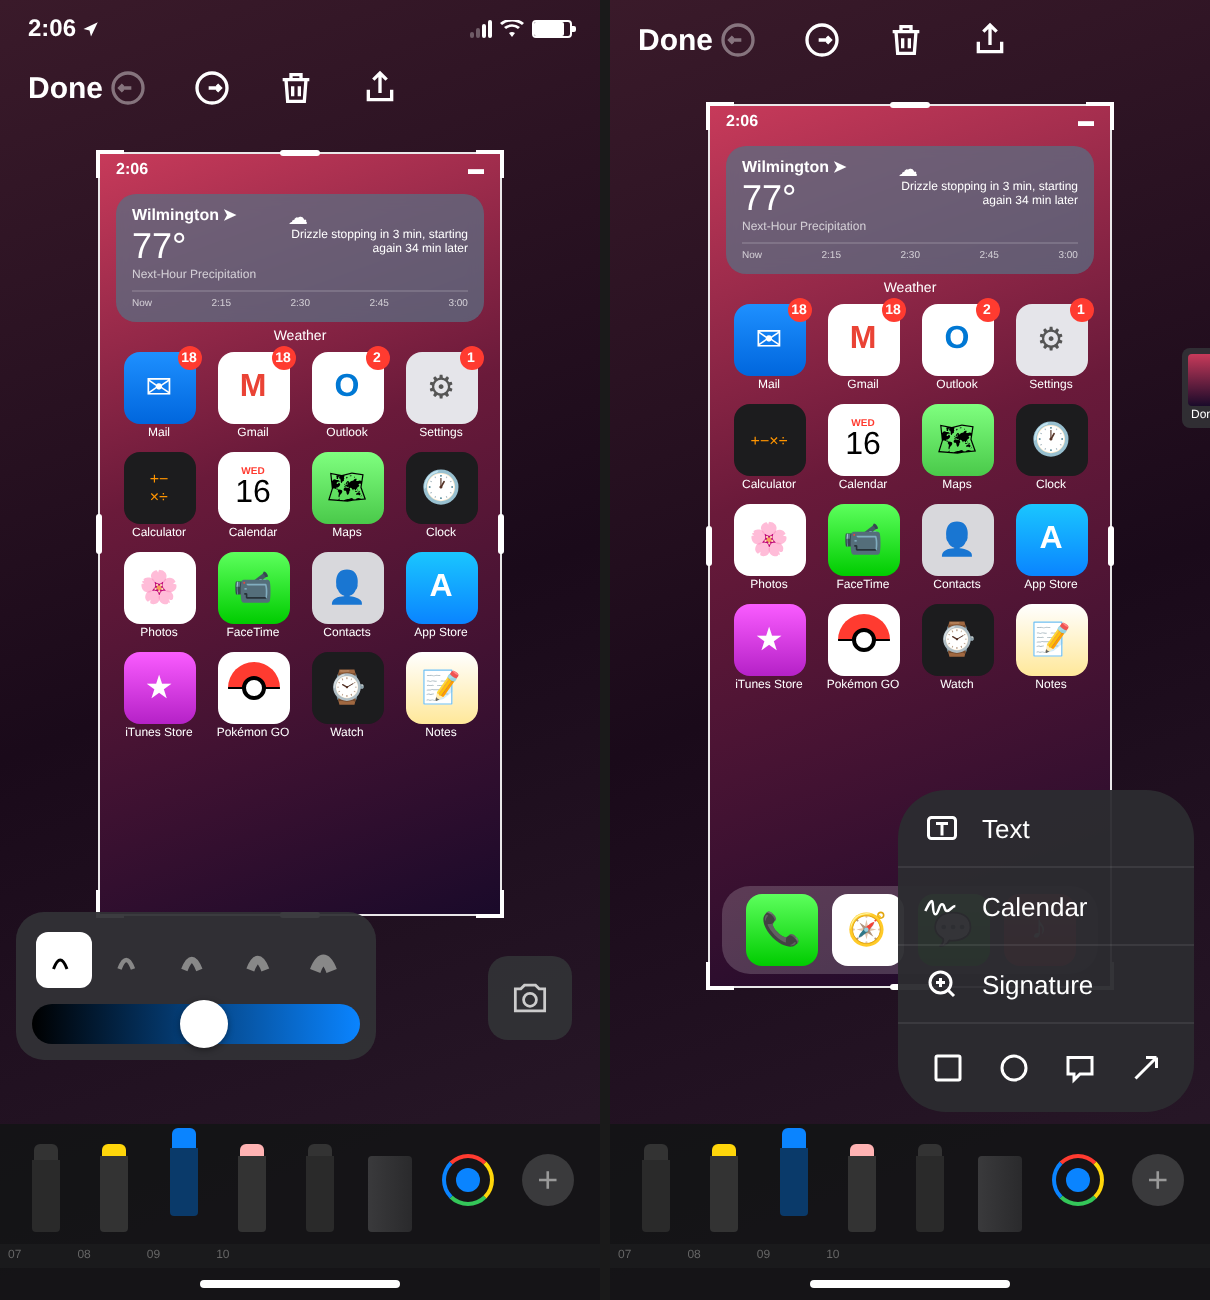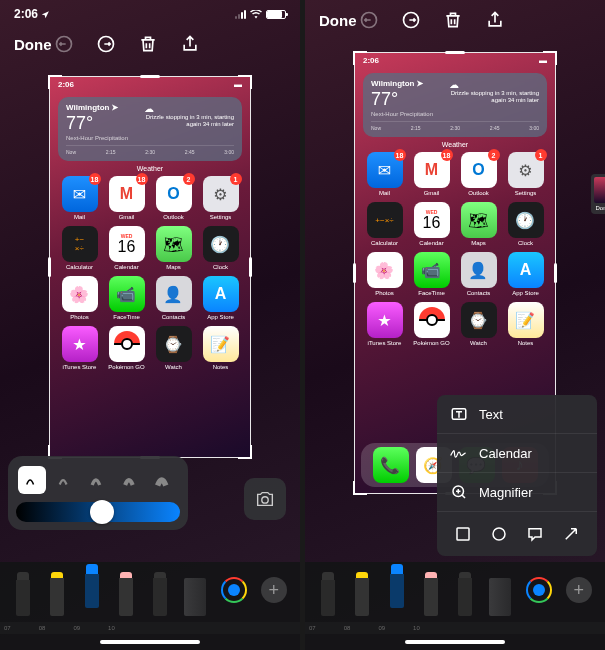--- a/index.html
+++ b/index.html
@@ -95,21 +95,21 @@
   
   .brush-pop { position:absolute; left:8px; bottom:120px; background:rgba(50,50,54,0.95); border-radius:14px; padding:10px 8px 8px; width:180px; }
   .brush-row { display:flex; justify-content:space-around; margin-bottom:8px; }
   .brush-sw { width:28px;height:28px;border-radius:6px;display:flex;align-items:center;justify-content:center;cursor:pointer }
   .brush-sw.sel { background:#fff }
   .slider { position:relative; height:20px; display:flex; align-items:center; }
   .slider-track { flex:1; height:20px; border-radius:10px; background:linear-gradient(90deg,#000 0%,#0a84ff 100%); }
   .slider-thumb { position:absolute; left:45%; width:24px; height:24px; background:#fff; border-radius:50%; box-shadow:0 1px 3px rgba(0,0,0,0.4); cursor:pointer }
   .camera-btn { position:absolute; right:14px; bottom:130px; width:42px; height:42px; background:rgba(50,50,54,0.95); border-radius:10px; display:flex; align-items:center; justify-content:center; cursor:pointer }
   
-  .shapes-menu { position:absolute; right:8px; bottom:94px; background:rgba(44,44,48,0.96); border-radius:8px; width:160px; overflow:hidden; }
+  .shapes-menu { position:absolute; right:8px; bottom:94px; background:rgba(44,44,48,0.96); border-radius:24px; width:148px; overflow:hidden; }
   .menu-item { display:flex; align-items:center; gap:10px; padding:9px 12px; color:#fff; font-size:13px; cursor:pointer; border-bottom:0.5px solid rgba(255,255,255,0.08); }
   .menu-item:last-child { border-bottom:none }
   .menu-icon { width:20px; height:20px; display:flex; align-items:center; justify-content:center; }
   .shape-row { display:flex; justify-content:space-around; padding:10px 8px; }
   .shape-btn { width:24px; height:24px; display:flex; align-items:center; justify-content:center; cursor:pointer; color:#fff }
   .mini-thumb { position:absolute; right:-6px; top:130px; width:20px; background:rgba(50,50,54,0.9); border-radius:4px; padding:3px; }
   .mini-thumb-label { font-size:6px; color:#fff; text-align:center; }
   .screenshot.tall { height:440px }
   .screenshot.shortcrop { height:380px }
 </style>
@@ -608,21 +608,21 @@
         </div>
       <span>Calendar</span>
     </div>
     <div class="menu-item">
       <div class="menu-icon">
           <svg width="18" height="18" viewBox="0 0 24 24" fill="none" stroke="#fff" stroke-width="2">
             <circle cx="11" cy="11" r="7"></circle>
             <path d="M11 8v6M8 11h6M20 20l-4-4"></path>
           </svg>
         </div>
-      <span>Magnifier</span>
+      <span>Signature</span>
     </div>
     <div class="shape-row">
       <div class="shape-btn">
           <svg width="18" height="18" viewBox="0 0 24 24" fill="none" stroke="#fff" stroke-width="2">
             <rect x="4" y="4" width="16" height="16" rx="1"></rect>
           </svg>
         </div>
       <div class="shape-btn">
           <svg width="18" height="18" viewBox="0 0 24 24" fill="none" stroke="#fff" stroke-width="2">
             <circle cx="12" cy="12" r="8"></circle>

